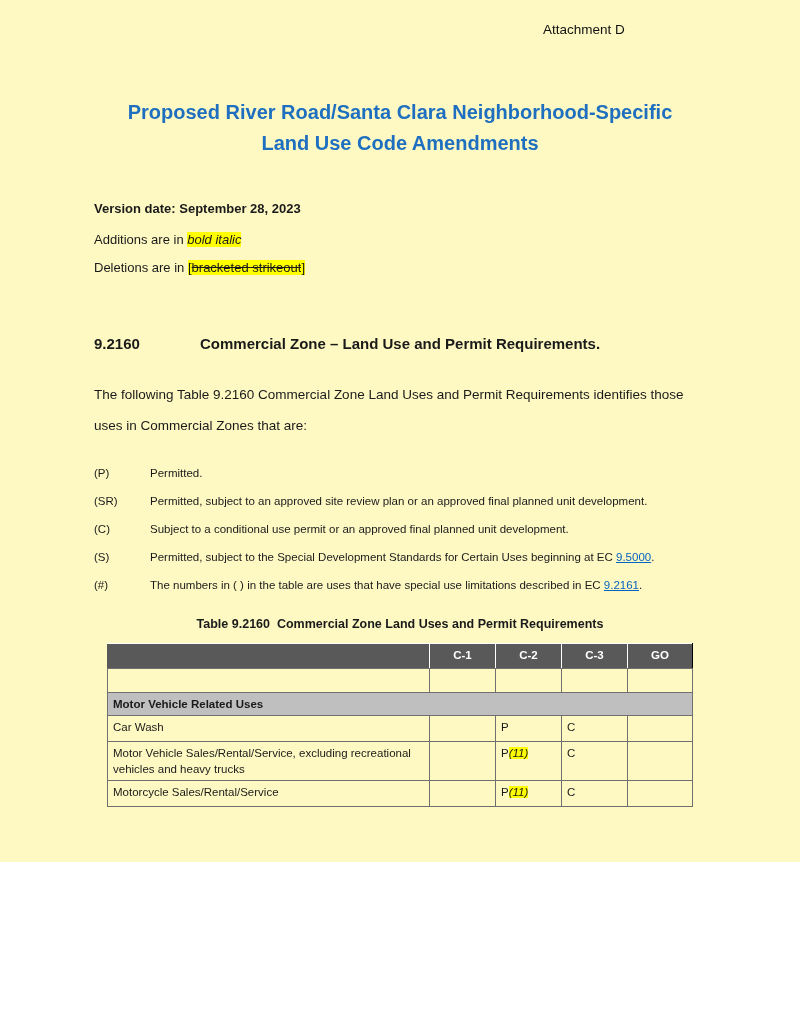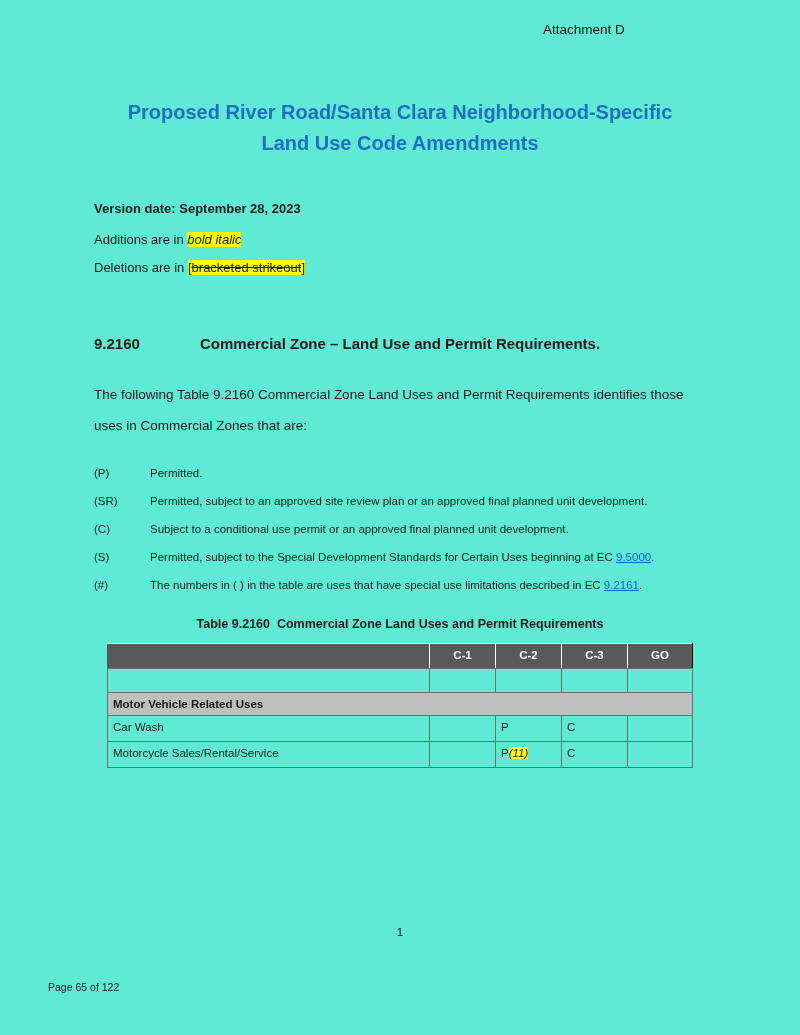--- a/index.html
+++ b/index.html
@@ -1,18 +1,18 @@
 <!DOCTYPE html>
 <html><head>
 <meta charset="utf-8">
 <style>
   * { margin:0; padding:0; box-sizing:border-box; }
   html,body { background:#ffffff; }
   body { font-family:"Liberation Sans", sans-serif; color:#1a1a1a; }
-  .page { position:relative; width:800px; height:1035px; background:#5eead4; overflow:hidden; }
+  .page { position:relative; width:800px; height:862px; background:#fef9c3; overflow:hidden; }
   .content { padding:0 94px; }
 
   .attachment { position:absolute; top:22px; left:543px; font-size:13.5px; color:#111; }
 
   .doc-title { margin-top:97px; text-align:center; color:#1f6fc0; font-size:20px;
                line-height:31px; font-weight:bold; }
 
   .version { margin-top:42px; font-size:13px; font-weight:bold; }
   .legend  { margin-top:16px; font-size:13px; }
   .legend + .legend { margin-top:13px; }
@@ -134,20 +134,27 @@
         </tr>
 
         <tr class="data">
           <td>Car Wash</td>
           <td></td>
           <td><span>P</span><span class="hl-bi"></span></td>
           <td>C</td>
           <td></td>
         </tr>
 
+        <tr class="data">
+          <td>Motor Vehicle Sales/Rental/Service, excluding recreational vehicles and heavy trucks</td>
+          <td></td>
+          <td><span>P</span><span class="hl-bi">(11)</span></td>
+          <td>C</td>
+          <td></td>
+        </tr>
 
         <tr class="data">
           <td>Motorcycle Sales/Rental/Service</td>
           <td></td>
           <td><span>P</span><span class="hl-bi">(11)</span></td>
           <td>C</td>
           <td></td>
         </tr>
       </tbody>
     </table>

